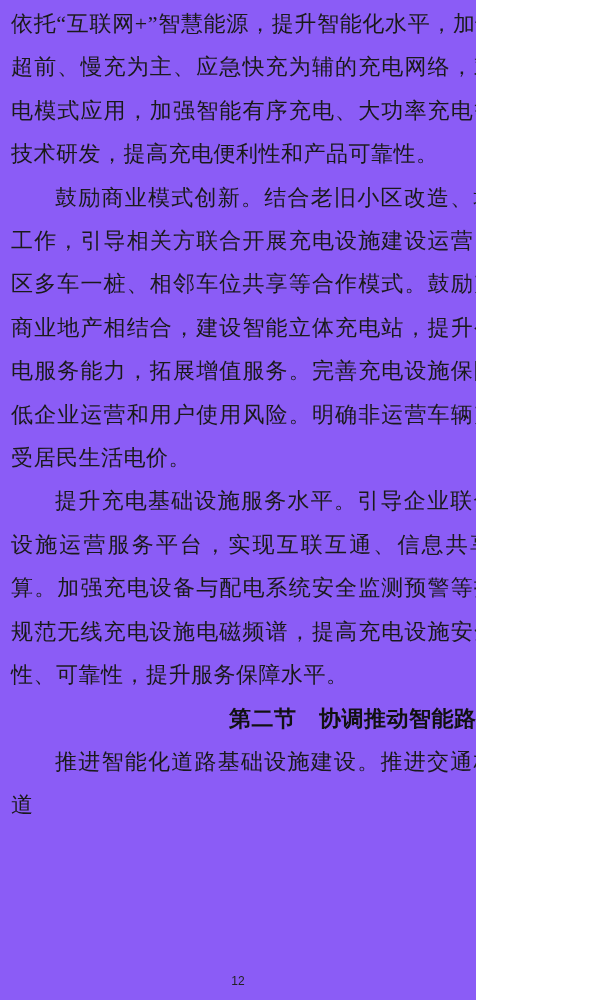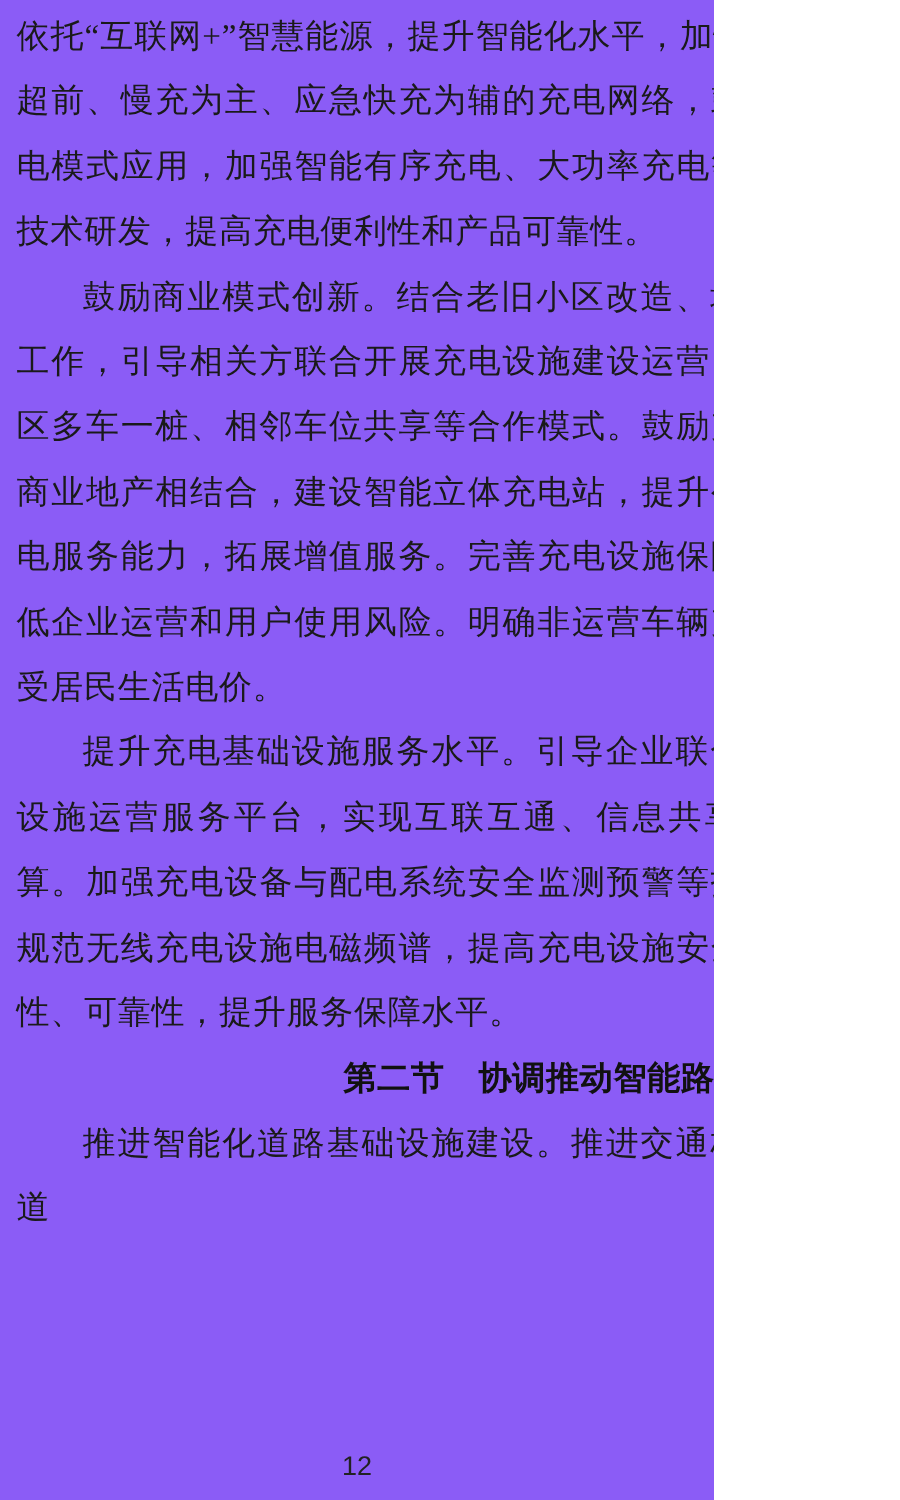--- a/index.html
+++ b/index.html
@@ -46,21 +46,21 @@
     letter-spacing: 0.5px;
     color: #111111;
   }
   .page-number {
     position: absolute;
     bottom: 12px;
     left: 0;
     width: 100%;
     text-align: center;
     font-family: "Liberation Sans", "DejaVu Sans", sans-serif;
-    font-size: 18px;
+    font-size: 12px;
     color: #222222;
   }
 </style>
 </head>
 <body>
 
 <div class="page">
   <div class="content">
     <p class="para">依托“互联网+”智慧能源，提升智能化水平，加快形成适度超前、慢充为主、应急快充为辅的充电网络，鼓励开展换电模式应用，加强智能有序充电、大功率充电等新型充电技术研发，提高充电便利性和产品可靠性。</p>
     <p class="para indent">鼓励商业模式创新。结合老旧小区改造、城市更新等工作，引导相关方联合开展充电设施建设运营，支持居民区多车一桩、相邻车位共享等合作模式。鼓励充电场站与商业地产相结合，建设智能立体充电站，提升公共场所充电服务能力，拓展增值服务。完善充电设施保险制度，降低企业运营和用户使用风险。明确非运营车辆充电服务享受居民生活电价。</p>

